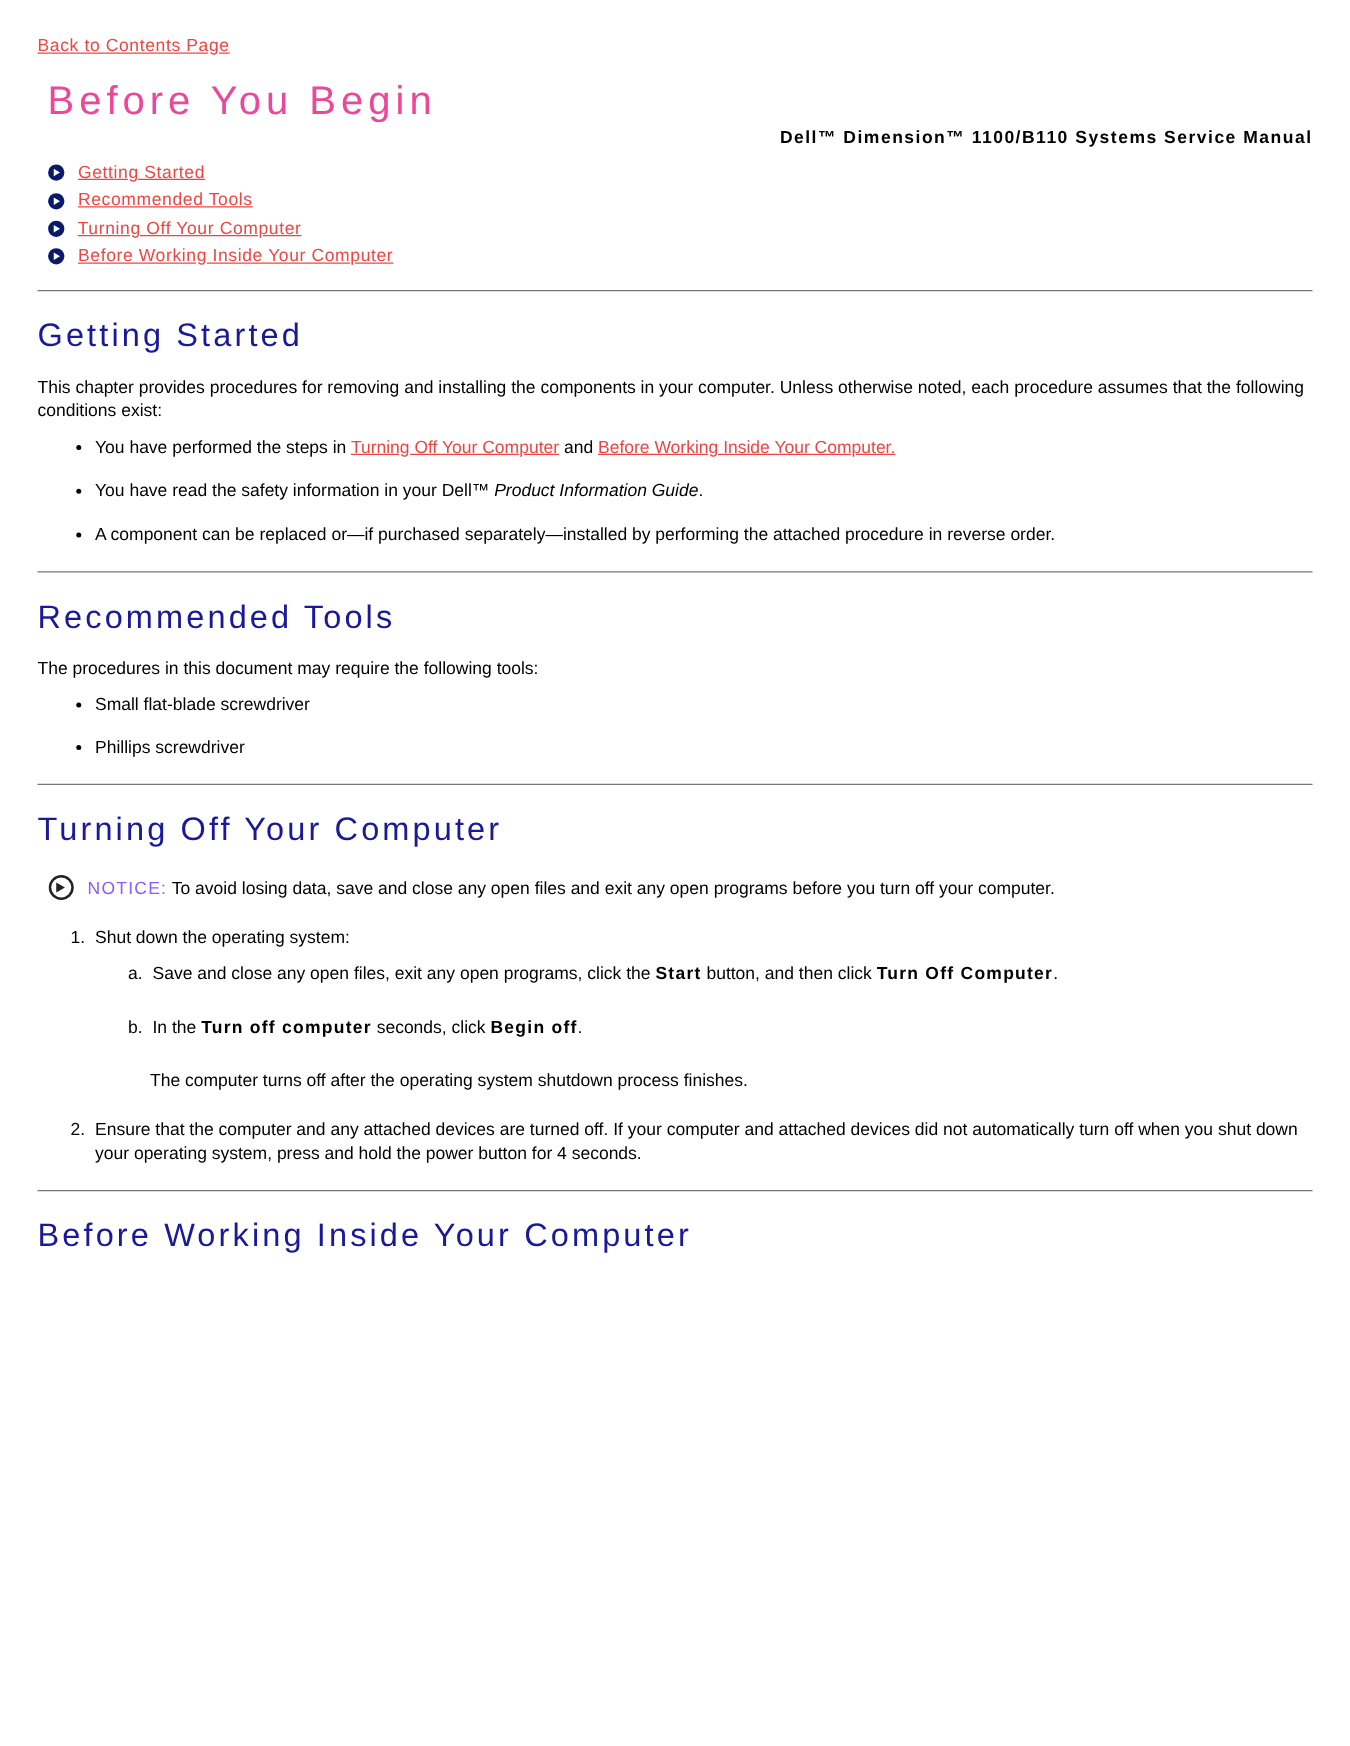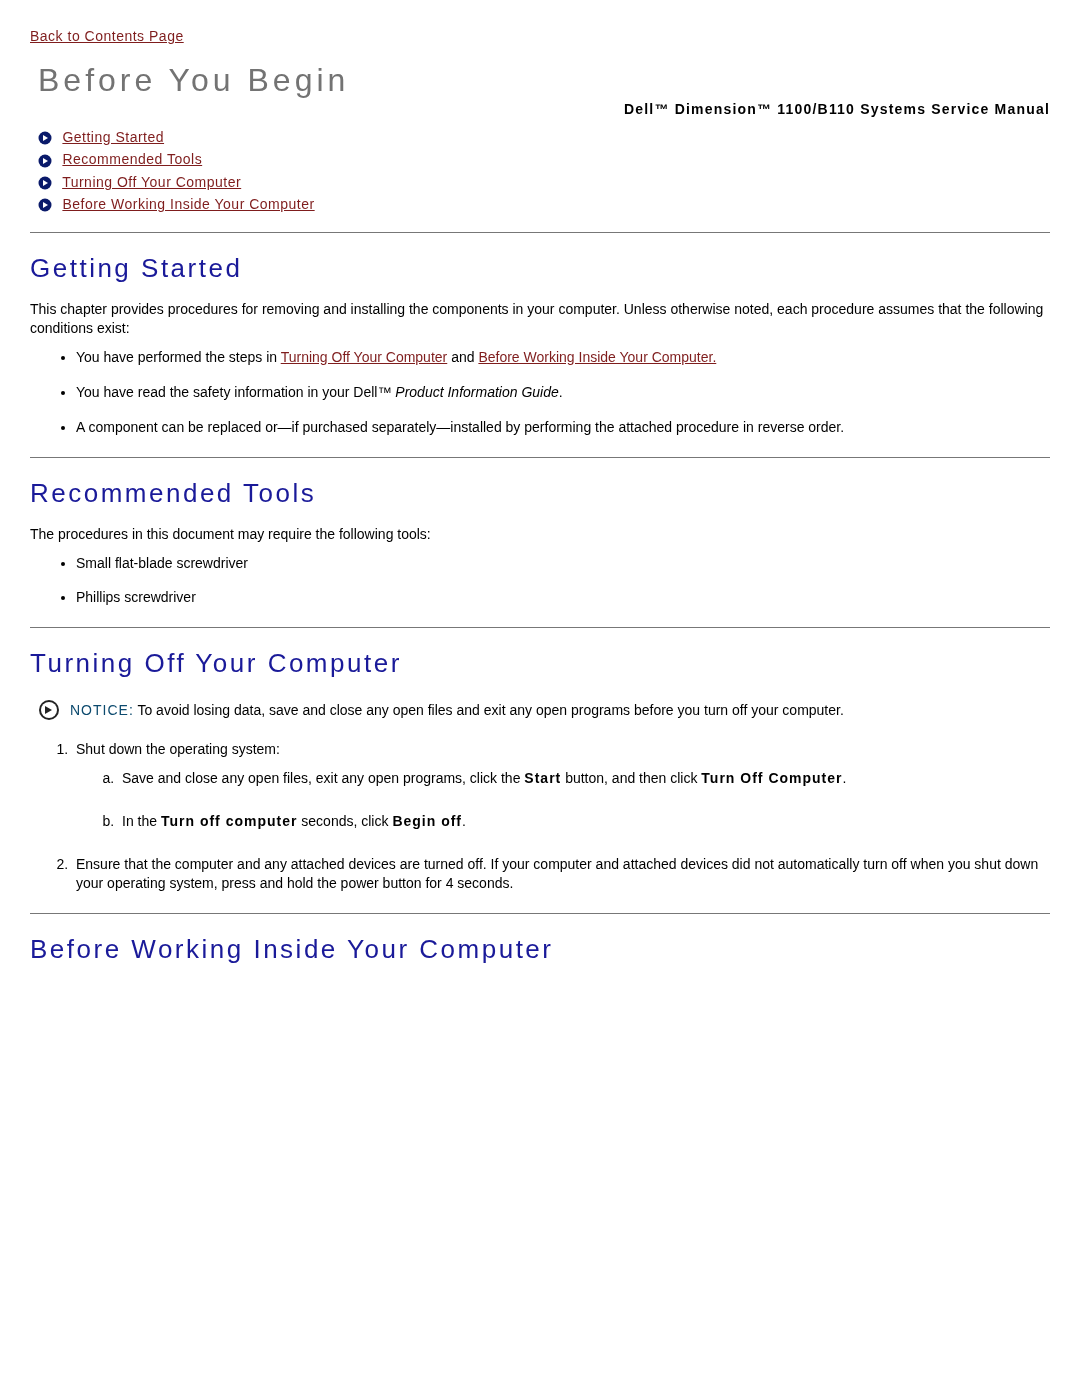--- a/index.html
+++ b/index.html
@@ -5,28 +5,28 @@
   body {
     font-family: Verdana, Arial, sans-serif;
     font-size: 14px;
     color: #000;
     background: #fff;
     margin: 0;
     padding: 28px 30px 30px 30px;
     width: 1020px;
   }
   a {
-    color: #7f1d1d;
+    color: #ef4444;
   }
   .back-link {
     font-size: 14px;
     letter-spacing: 0.5px;
   }
   h1.page-title {
-    color: #737373;
+    color: #ec4899;
     font-weight: normal;
     font-size: 32px;
     letter-spacing: 4px;
     margin: 18px 0 2px 8px;
   }
   .subtitle {
     font-size: 14px;
     font-weight: bold;
     letter-spacing: 1.2px;
     margin: 0 0 12px 8px;
@@ -84,21 +84,21 @@
   .notice-icon {
     flex: 0 0 auto;
     margin-right: 10px;
     margin-top: -2px;
   }
   .notice-text {
     font-size: 14px;
     line-height: 1.35;
   }
   .notice-label {
-    color: #0c4a6e;
+    color: #8b5cf6;
     font-weight: normal;
     letter-spacing: 1px;
   }
   ol.num-list {
     list-style: decimal;
     margin: 16px 0 8px 0;
     padding-left: 42px;
   }
   ol.num-list > li {
     font-size: 14px;
@@ -220,20 +220,21 @@
   <li>
     <span>Shut down the operating system:</span>
     <ol class="alpha-list">
       <li>
         <span>Save and close any open files, exit any open programs, click the </span><span class="bold-run">Start</span><span> button, and then click </span><span class="bold-run">Turn Off Computer</span><span>.</span>
       </li>
       <li>
         <span>In the </span><span class="bold-run">Turn off computer</span><span> seconds, click </span><span class="bold-run">Begin off</span><span>.</span>
       </li>
     </ol>
+    <div class="step-plain">The computer turns off after the operating system shutdown process finishes.</div>
   </li>
   <li>Ensure that the computer and any attached devices are turned off. If your computer and attached devices did not automatically turn off when you shut down your operating system, press and hold the power button for 4 seconds.</li>
 </ol>
 
 <hr>
 
 <h2 class="section-heading">Before Working Inside Your Computer</h2>
 
 
 

